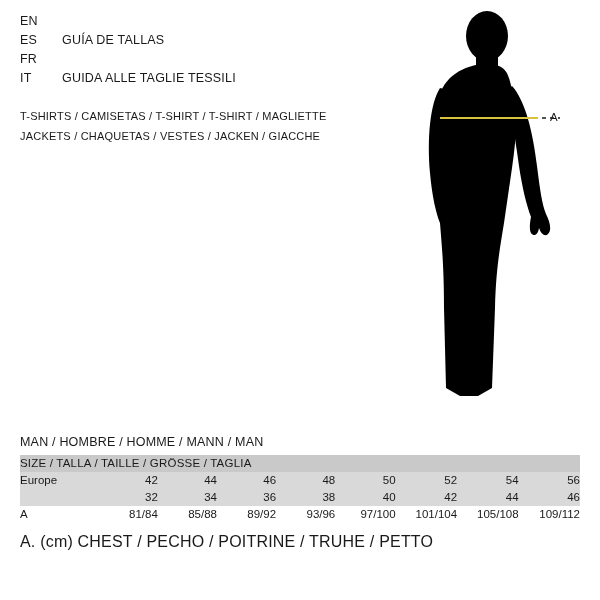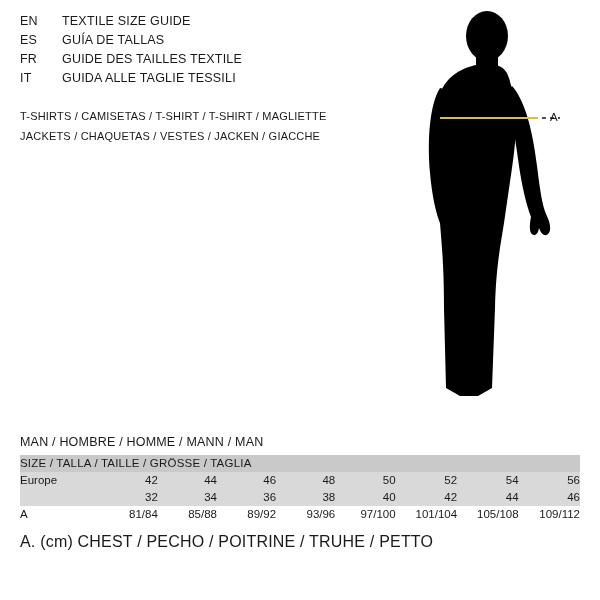--- a/index.html
+++ b/index.html
@@ -131,29 +131,27 @@
   }
 </style>
 </head>
 <body>
 
 <div class="page">
 
   <div class="lang-block">
     <div class="lang-row">
       <span class="lang-code">EN</span>
-      <span class="lang-text">TEXTILE SIZE GUIDE</span>
     </div>
     <div class="lang-row">
       <span class="lang-code">ES</span>
       <span class="lang-text">GUÍA DE TALLAS</span>
     </div>
     <div class="lang-row">
       <span class="lang-code">FR</span>
-      <span class="lang-text">GUIDE DES TAILLES TEXTILE</span>
     </div>
     <div class="lang-row">
       <span class="lang-code">IT</span>
       <span class="lang-text">GUIDA ALLE TAGLIE TESSILI</span>
     </div>
   </div>
 
   <div class="cat-block">
     <div class="cat-line">T-SHIRTS / CAMISETAS / T-SHIRT / T-SHIRT / MAGLIETTE</div>
     <div class="cat-line">JACKETS / CHAQUETAS / VESTES / JACKEN / GIACCHE</div>

